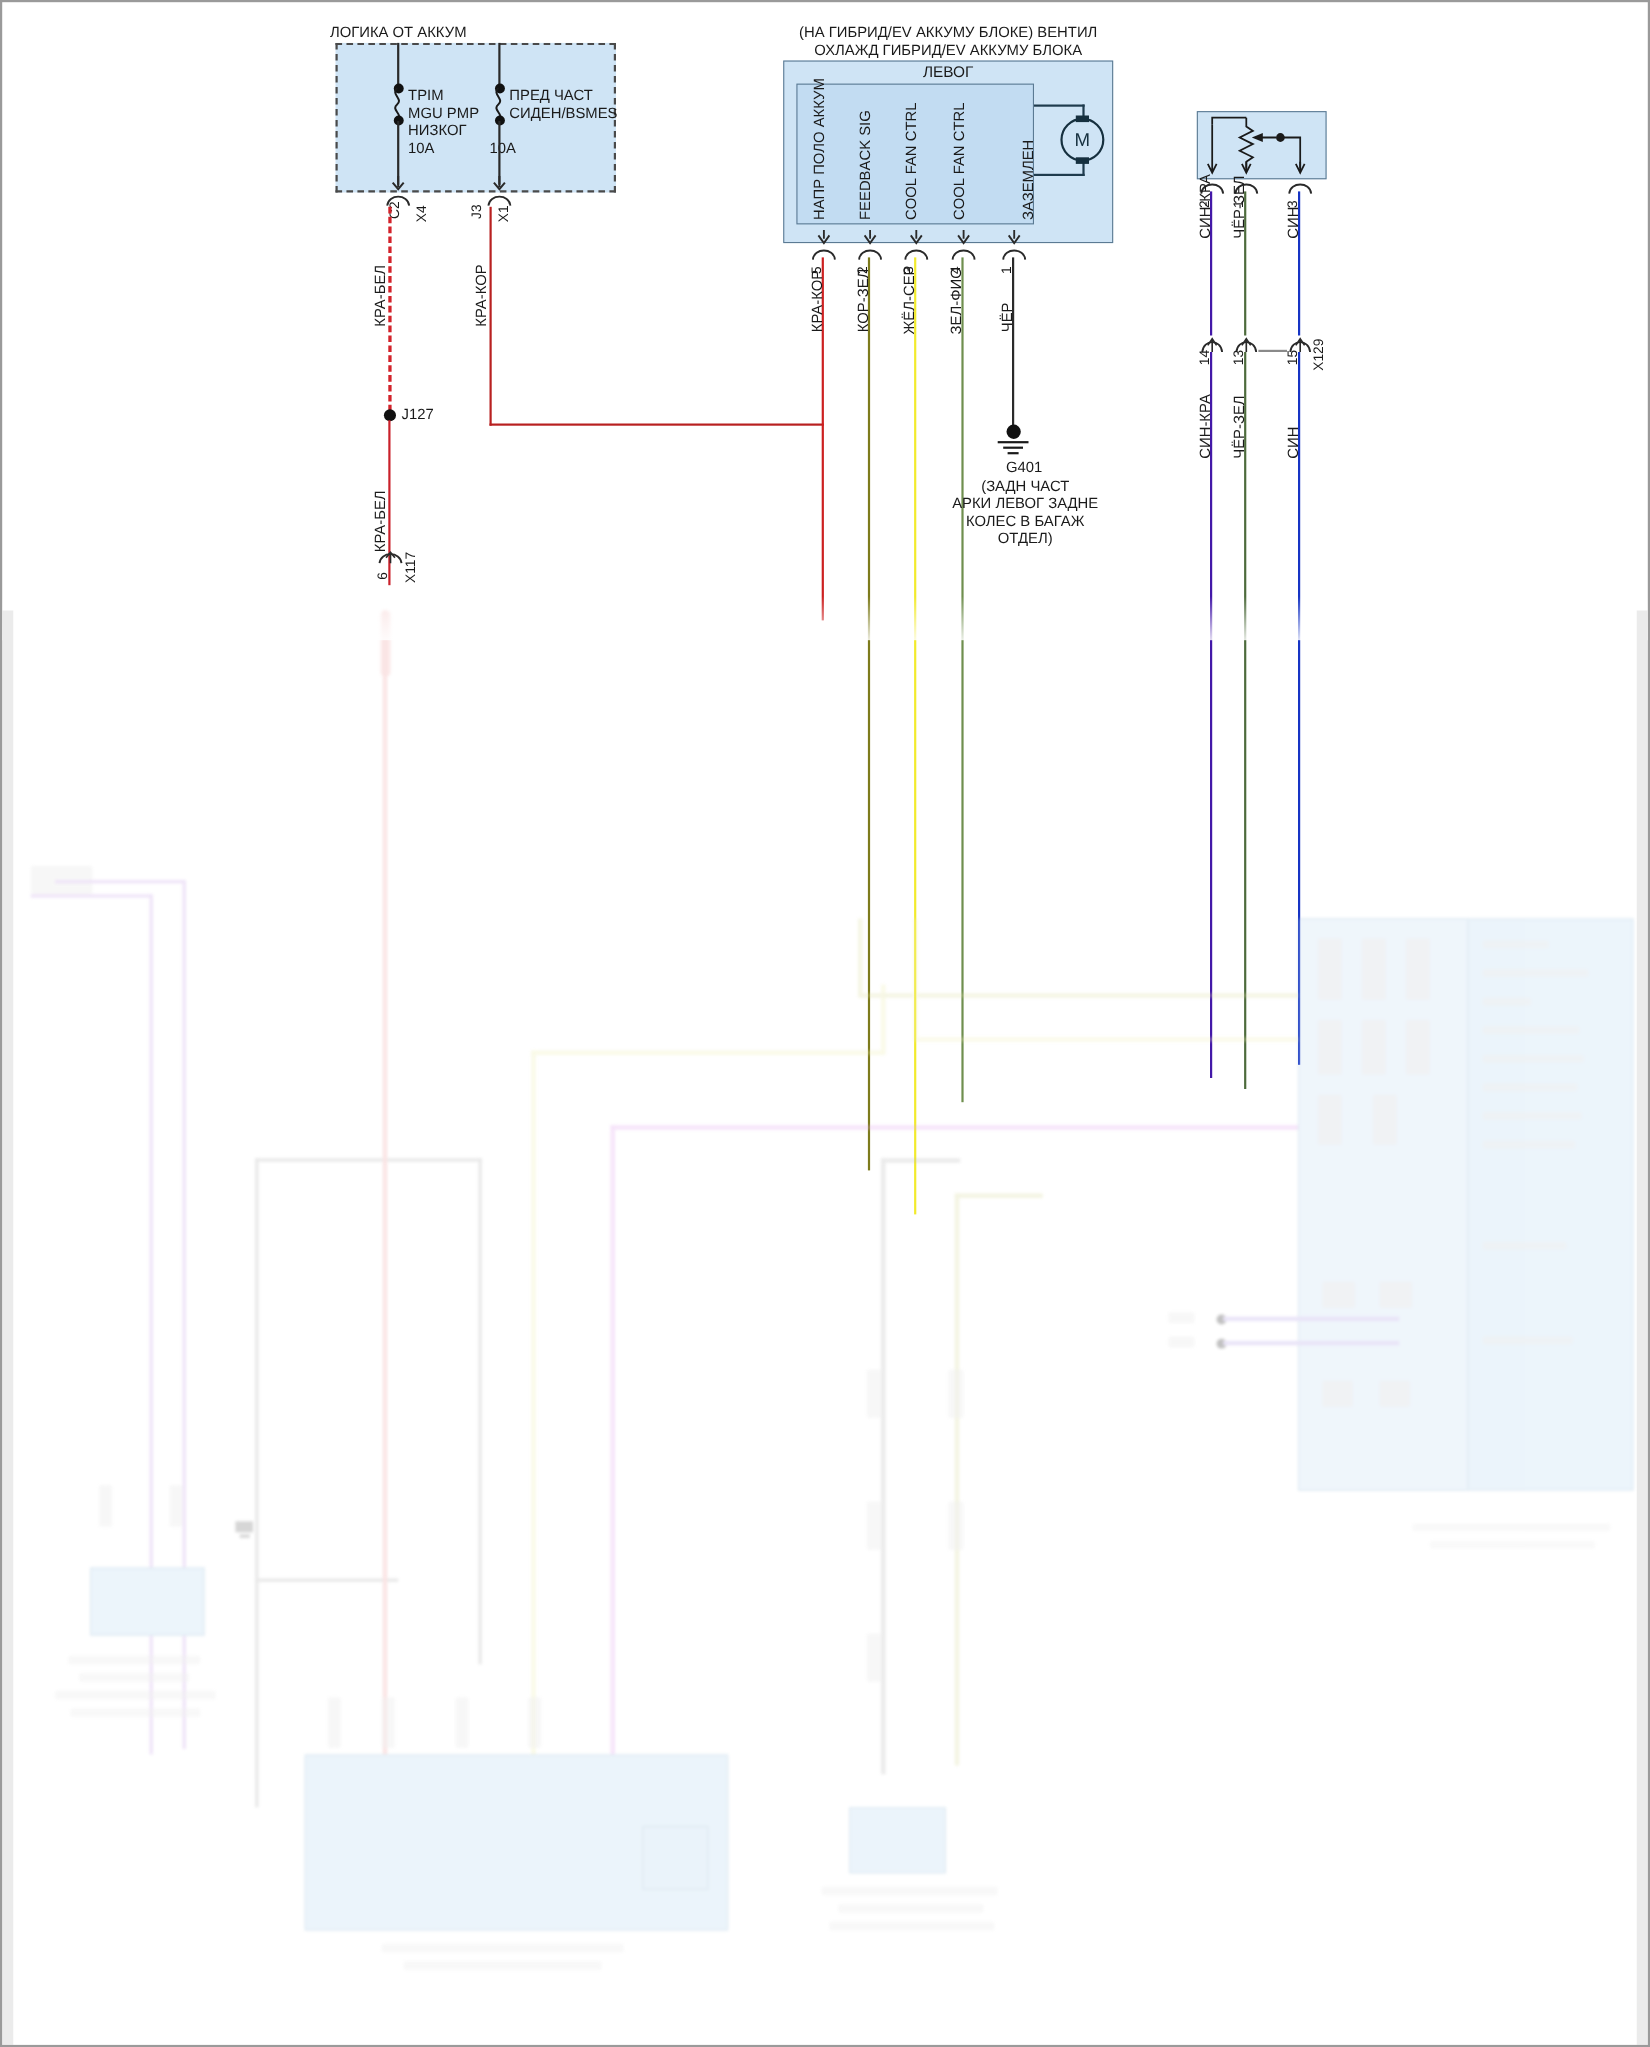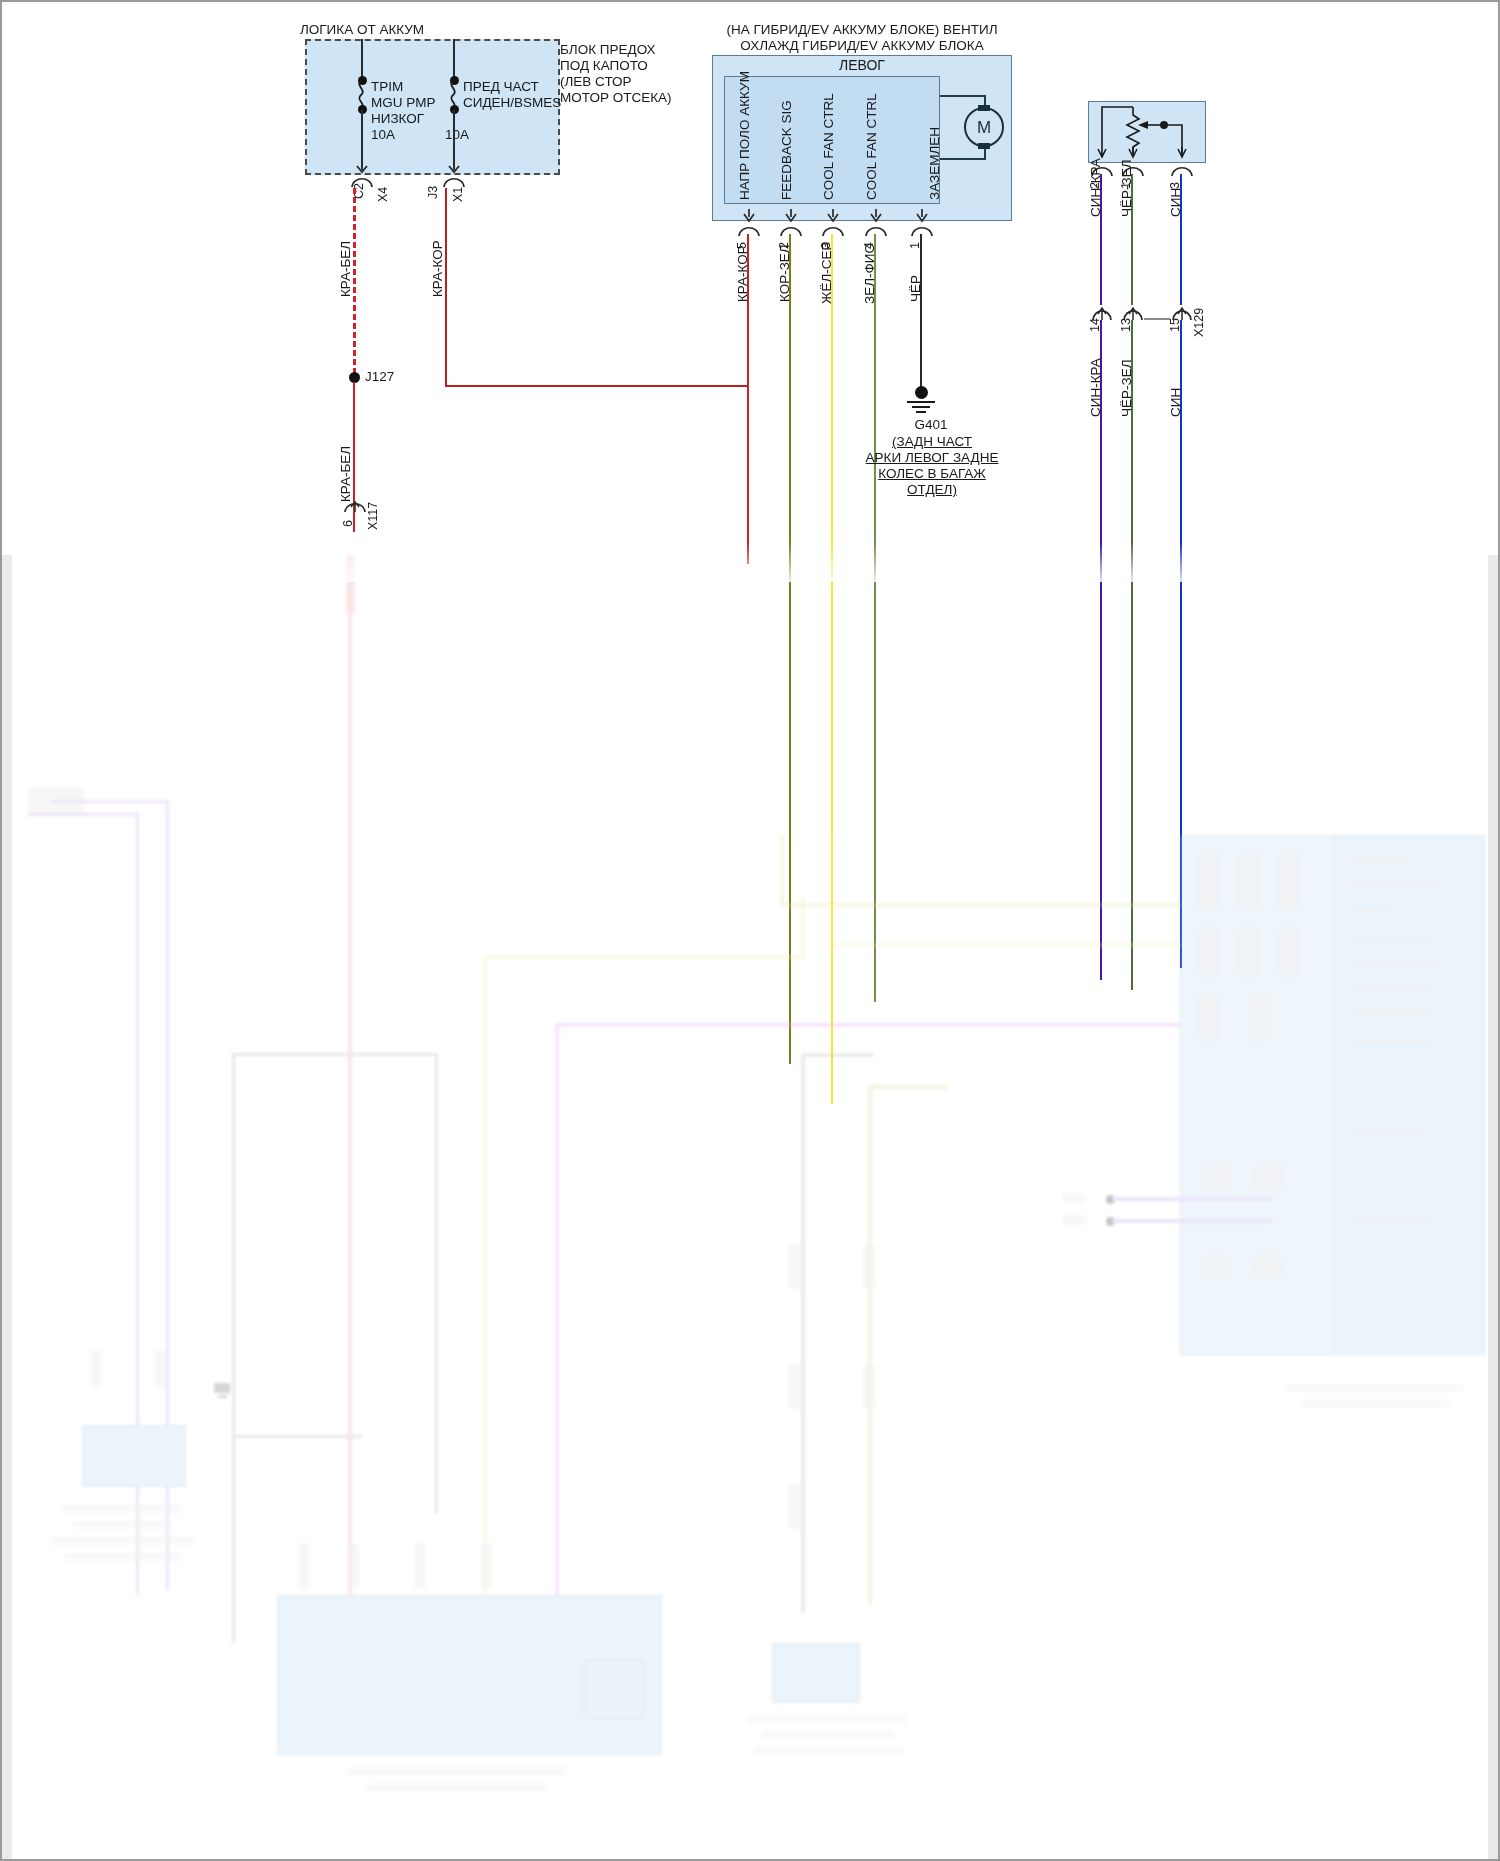--- a/index.html
+++ b/index.html
@@ -75,24 +75,20 @@
   </svg>
   <div class="dot" style="left:448px;top:103px;"></div>
   <div class="lbl l" style="left:461px;top:77px;width:110px;">ПРЕД ЧАСТ
 СИДЕН/BSMES</div>
   <div class="lbl l" style="left:443px;top:125px;width:60px;">10A</div>
   <div class="wire" style="left:451px;top:108px;width:2px;height:58px;background:#2a2a2a;"></div>
   <svg style="position:absolute;left:445px;top:158px;" width="14" height="14">
     <path d="M7 0 L7 10 M2 6 L7 12 L12 6" stroke="#2a2a2a" stroke-width="1.8" fill="none"></path>
   </svg>
 
-  <div class="lbl l" style="left:558px;top:40px;width:180px;">БЛОК ПРЕДОХ
-ПОД КАПОТО
-(ЛЕВ СТОР
-МОТОР ОТСЕКА)</div>
 
   <svg style="position:absolute;left:348px;top:172px;" width="24" height="14">
     <path d="M2 13 C3 2 21 2 22 13" stroke="#2a2a2a" stroke-width="1.7" fill="none"></path>
   </svg>
   <div class="vlbl sm" style="left:350px;top:197px;">C2</div>
   <div class="vlbl sm" style="left:374px;top:200px;">X4</div>
 
   <svg style="position:absolute;left:440px;top:172px;" width="24" height="14">
     <path d="M2 13 C3 2 21 2 22 13" stroke="#2a2a2a" stroke-width="1.7" fill="none"></path>
   </svg>
@@ -191,21 +187,21 @@
   </svg>
   <div class="vlbl sm" style="left:906px;top:247px;">1</div>
   <div class="wire" style="left:918px;top:232px;width:2.4px;height:154px;background:#2a2a2a;"></div>
   <div class="vlbl" style="left:906px;top:300px;">ЧЁР</div>
 
   <div class="dot" style="left:913px;top:384px;width:13px;height:13px;"></div>
   <div class="wire" style="left:905px;top:399px;width:28px;height:2px;background:#1a1a1a;"></div>
   <div class="wire" style="left:910px;top:404px;width:18px;height:2px;background:#1a1a1a;"></div>
   <div class="wire" style="left:914px;top:409px;width:10px;height:2px;background:#1a1a1a;"></div>
   <div class="lbl c" style="left:869px;top:415px;width:120px;">G401</div>
-  <div class="lbl c" style="left:859px;top:432px;width:142px;text-decoration:underline;">(ЗАДН ЧАСТ
+  <div class="lbl c" style="left:859px;top:432px;width:142px;">(ЗАДН ЧАСТ
 АРКИ ЛЕВОГ ЗАДНЕ
 КОЛЕС В БАГАЖ
 ОТДЕЛ)</div>
 
 
   <div class="box" style="left:1086px;top:99px;width:118px;height:62px;"></div>
 
   <svg style="position:absolute;left:1086px;top:99px;" width="118" height="62">
     <path d="M14 12 L14 6 L45 6" stroke="#1a1a1a" stroke-width="1.6" fill="none"></path>
     <path d="M45 6 L45 14 L51 18 L39 24 L51 30 L39 36 L51 42 L45 46 L45 52" stroke="#1a1a1a" stroke-width="1.6" fill="none"></path>

